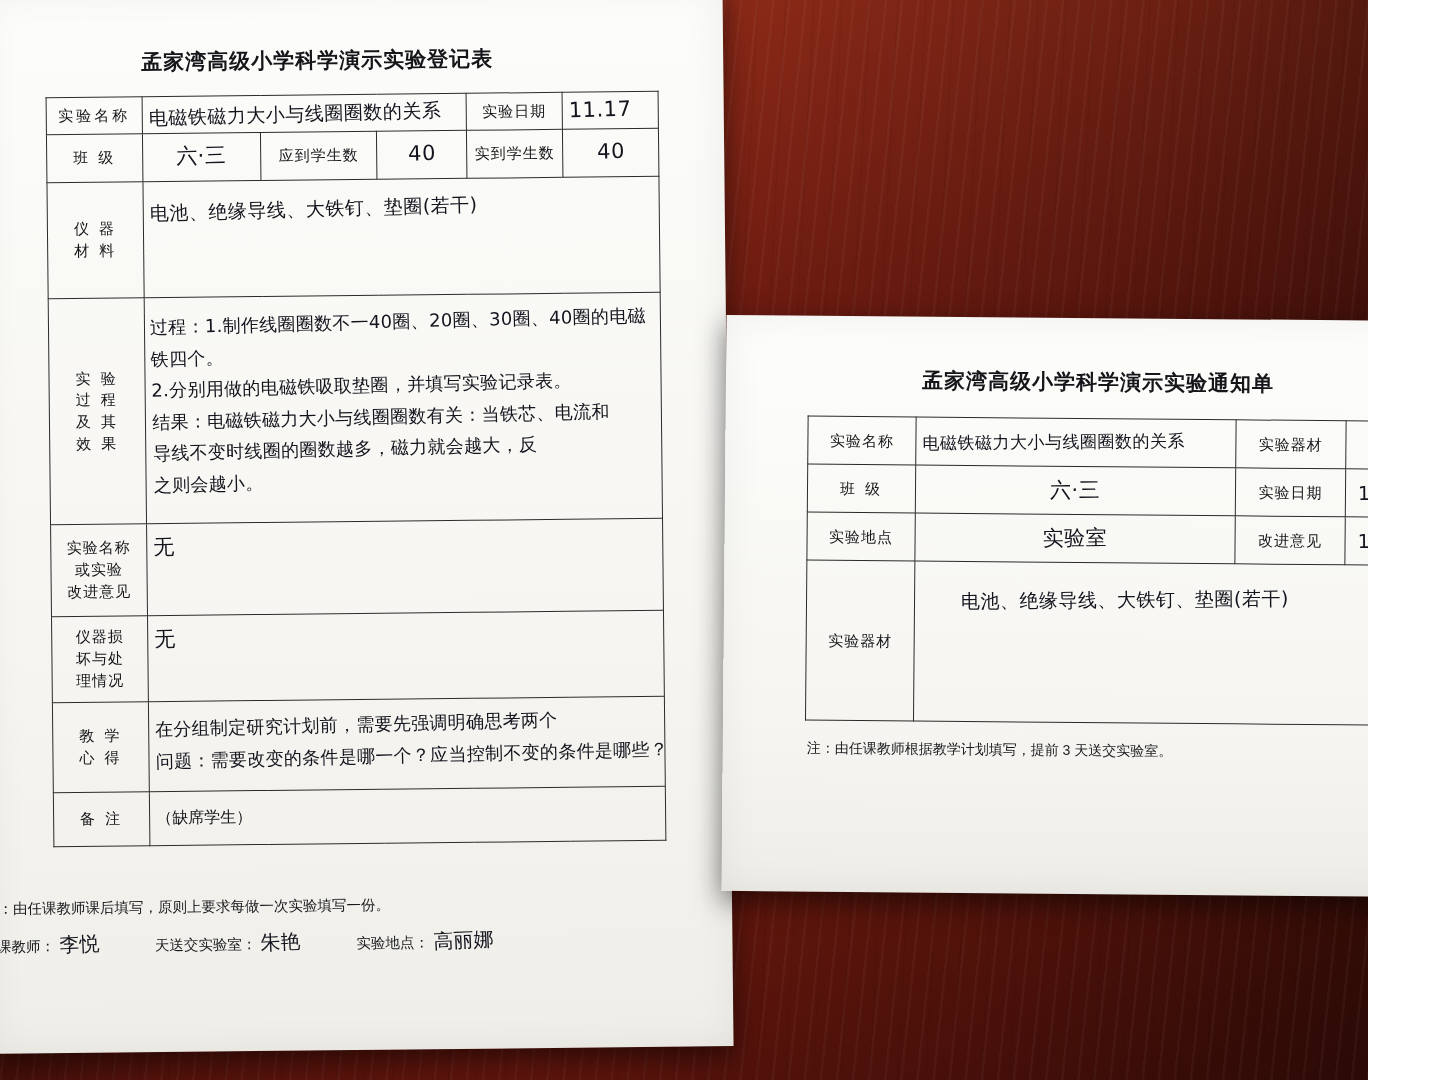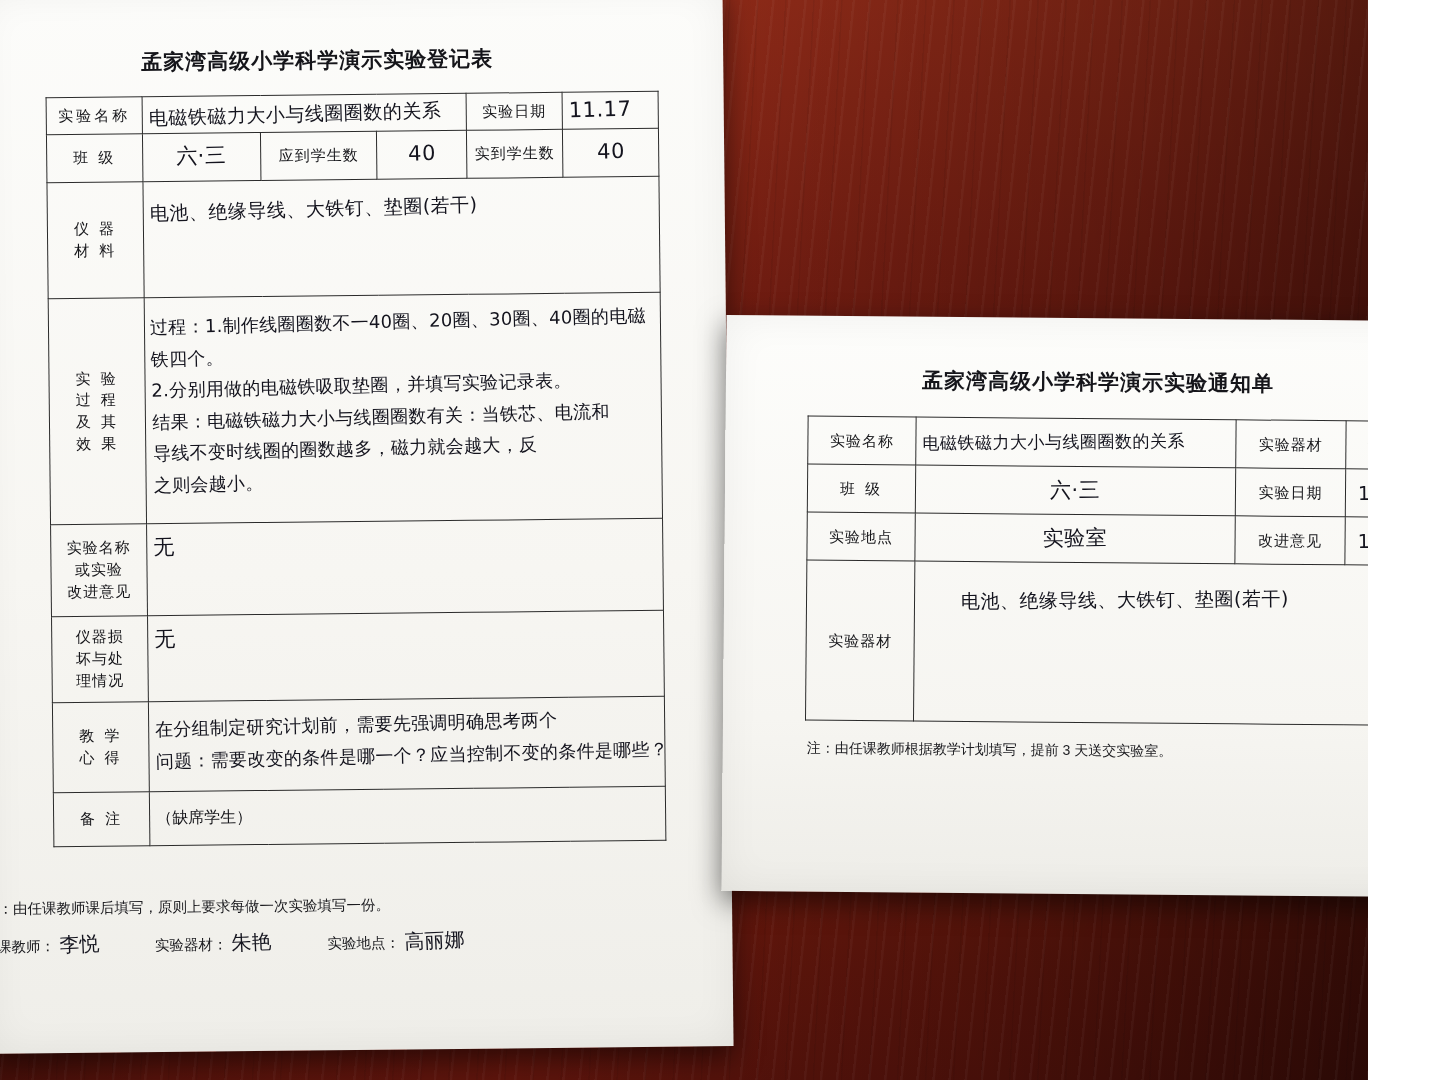--- a/index.html
+++ b/index.html
@@ -278,21 +278,21 @@
           </td>
         </tr>
       </tbody>
         </table>
 
       <div class="footnote" id="reg-note">注：由任课教师课后填写，原则上要求每做一次实验填写一份。</div>
 
       <div class="footnote" id="reg-signrow">
         <span class="k">任课教师：</span>
         <span class="sign-inline">李悦</span>
-        <span class="k" style="margin-left:52px">实验器材：</span>
+        <span class="k" style="margin-left:52px">天送交实验室：</span>
         <span class="sign-inline">朱艳</span>
         <span class="k" style="margin-left:52px">实验地点：</span>
         <span class="sign-inline">高丽娜</span>
       </div>
     </div>
   </div>
 
   <div class="paper" id="sheet-notice">
     <div class="inner">
       <div class="edge-hi"></div>

